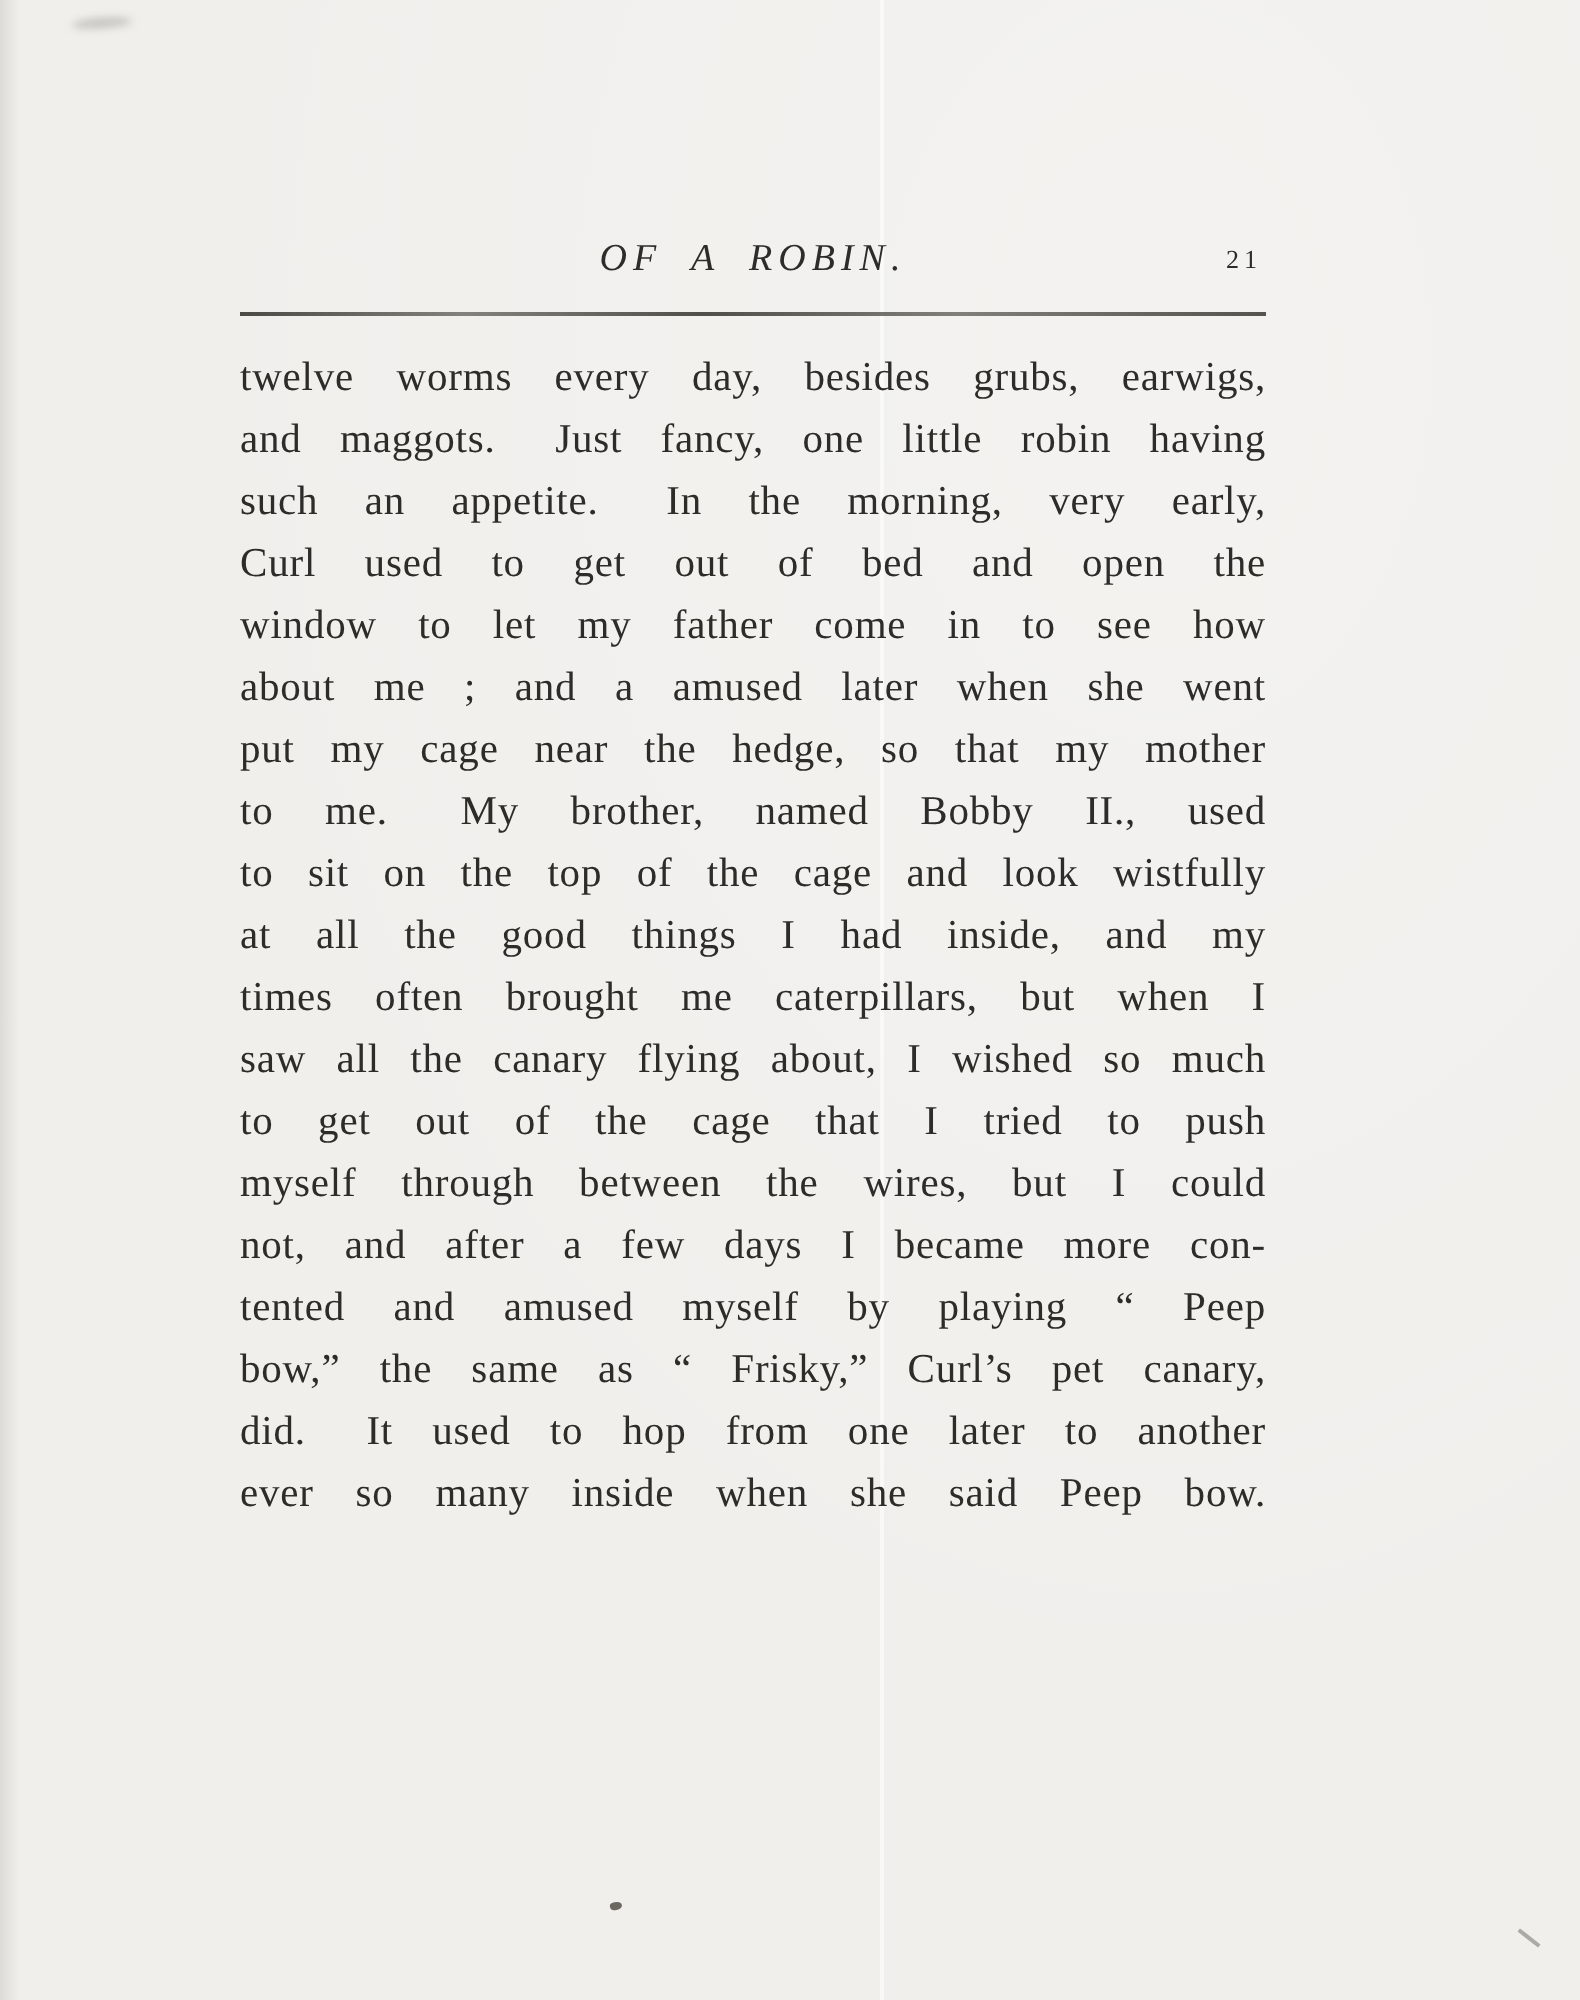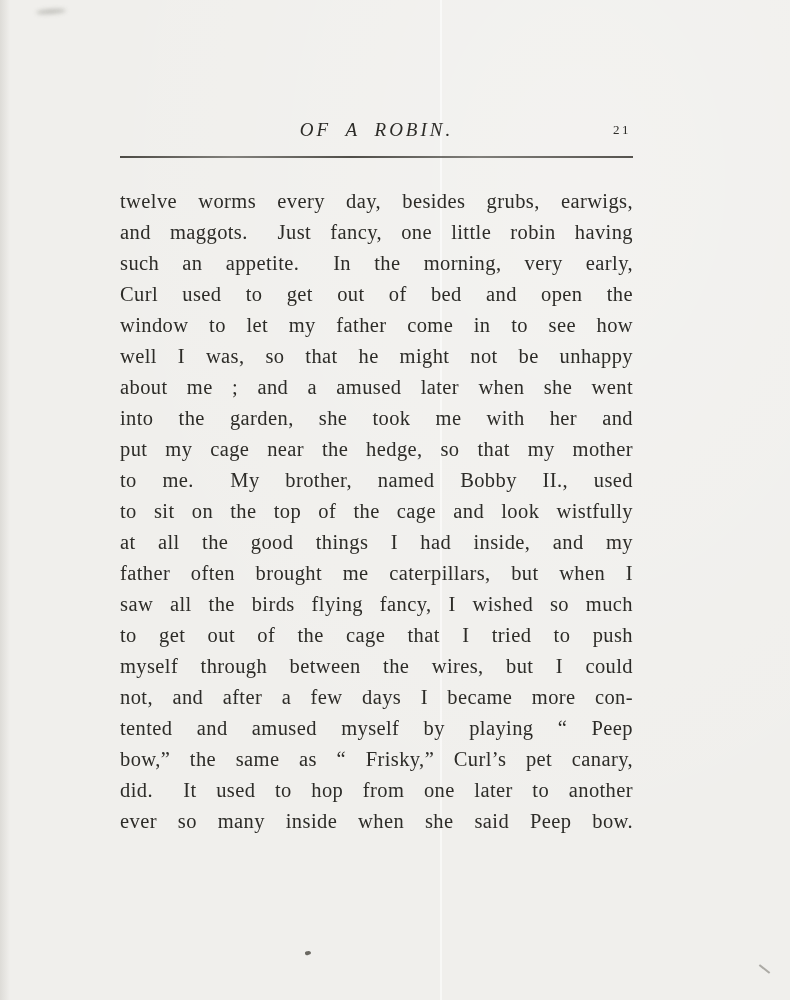--- a/index.html
+++ b/index.html
@@ -54,21 +54,21 @@
       rgba(58,56,50,0.6) 22%,
       rgba(58,56,50,0.88) 45%,
       rgba(58,56,50,0.62) 70%,
       rgba(58,56,50,0.85) 100%);
   }
 
   
   .page-text {
     position: absolute;
     left: 120px;
-    top: 186px;
+    top: 174px;
     width: 513px;
     font-size: 20.5px;
     letter-spacing: 0.4px;
   }
   .line {
     height: 31px;
     line-height: 31px;
     text-align: justify;
     text-align-last: justify;
     text-justify: inter-word;
@@ -120,29 +120,27 @@
   </div>
 
   <div class="head-rule"></div>
 
   <div class="page-text">
     <div class="line">twelve worms every day, besides grubs, earwigs,</div>
     <div class="line">and maggots.  Just fancy, one little robin having</div>
     <div class="line">such an appetite.  In the morning, very early,</div>
     <div class="line">Curl used to get out of bed and open the</div>
     <div class="line">window to let my father come in to see how</div>
-    <div class="line">well I was, so that he might not be unhappy</div>
     <div class="line">about me ; and a amused later when she went</div>
-    <div class="line">into the garden, she took me with her and</div>
     <div class="line">put my cage near the hedge, so that my mother</div>
     <div class="line">to me.  My brother, named Bobby II., used</div>
     <div class="line">to sit on the top of the cage and look wistfully</div>
     <div class="line">at all the good things I had inside, and my</div>
-    <div class="line">father often brought me caterpillars, but when I</div>
-    <div class="line">saw all the birds flying fancy, I wished so much</div>
+    <div class="line">times often brought me caterpillars, but when I</div>
+    <div class="line">saw all the canary flying about, I wished so much</div>
     <div class="line">to get out of the cage that I tried to push</div>
     <div class="line">myself through between the wires, but I could</div>
     <div class="line">not, and after a few days I became more con-</div>
     <div class="line">tented and amused myself by playing “ Peep</div>
     <div class="line">bow,” the same as “ Frisky,” Curl’s pet canary,</div>
     <div class="line">did.  It used to hop from one later to another</div>
     <div class="line">ever so many inside when she said Peep bow.</div>
   </div>
 
   <div class="speck"></div>

